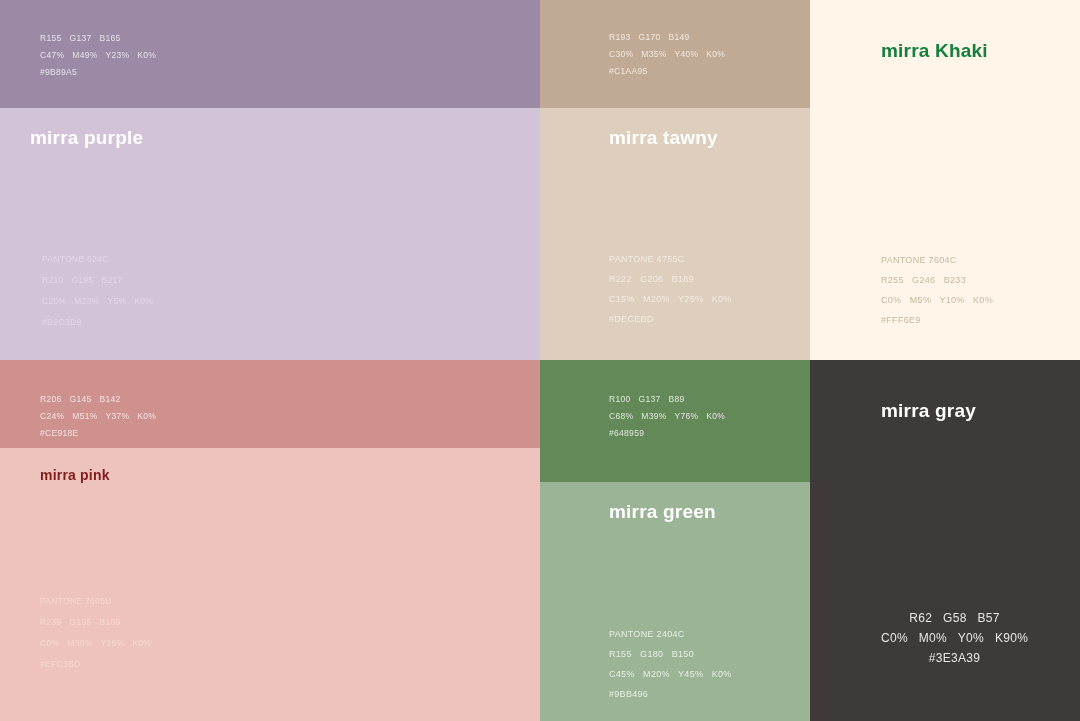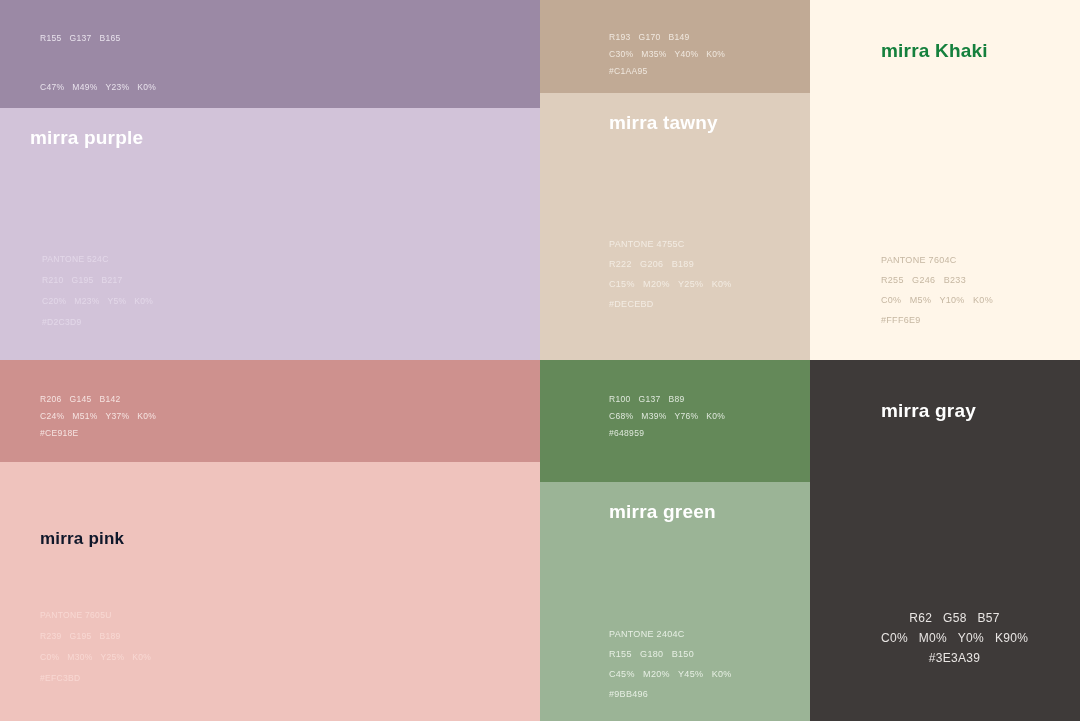--- a/index.html
+++ b/index.html
@@ -58,35 +58,34 @@
     white-space: pre;
   }
 
   
   .cell-purple .band { height: 108px; background: #9B89A5; }
   .cell-purple .body { background: #D2C3D9; }
   .cell-purple .band .specs {
     left: 40px; top: 30px;
     font-size: 8.5px; line-height: 17px;
     color: #e8e2ec;
-    gap: 32px;
   }
   .cell-purple .name-label {
     left: 30px; top: 19px;
     font-size: 19px;
     color: #ffffff;
   }
   .cell-purple .body .specs {
     left: 42px; top: 141px;
     font-size: 8.5px; line-height: 21px;
     color: #e3d8e9;
   }
 
   
-  .cell-tawny .band { height: 93px; background: #C1AA95; }
+  .cell-tawny .band { height: 108px; background: #C1AA95; }
   .cell-tawny .body { background: #DECEBD; }
   .cell-tawny .band .specs {
     left: 69px; top: 29px;
     font-size: 8.5px; line-height: 17px;
     color: #f0e8df;
   }
   .cell-tawny .name-label {
     left: 69px; top: 19px;
     font-size: 19px;
     color: #ffffff;
@@ -105,32 +104,31 @@
     font-size: 19px;
     color: #15803d;
   }
   .cell-khaki .body .specs {
     left: 71px; top: 142px;
     font-size: 9px; line-height: 20px;
     color: #c6b7a2;
   }
 
   
-  .cell-pink .band { height: 102px; background: #CE918E; text-decoration: underline; }
+  .cell-pink .band { height: 88px; background: #CE918E; text-decoration: underline; }
   .cell-pink .body { background: #EFC3BD; }
   .cell-pink .band .specs {
     left: 40px; top: 31px;
     font-size: 8.5px; line-height: 17px;
     color: #f6e4e2;
   }
   .cell-pink .name-label {
     left: 40px; top: 19px;
-    font-size: 17px;
-    color: #0f172a;
-    margin-top: 48px;
+    font-size: 14px;
+    color: #7f1d1d;
   }
   .cell-pink .body .specs {
     left: 40px; top: 143px;
     font-size: 8.5px; line-height: 21px;
     color: #f8d8d3;
   }
 
   
   .cell-green .band { height: 122px; background: #648959; }
   .cell-green .body { background: #9BB496; }

